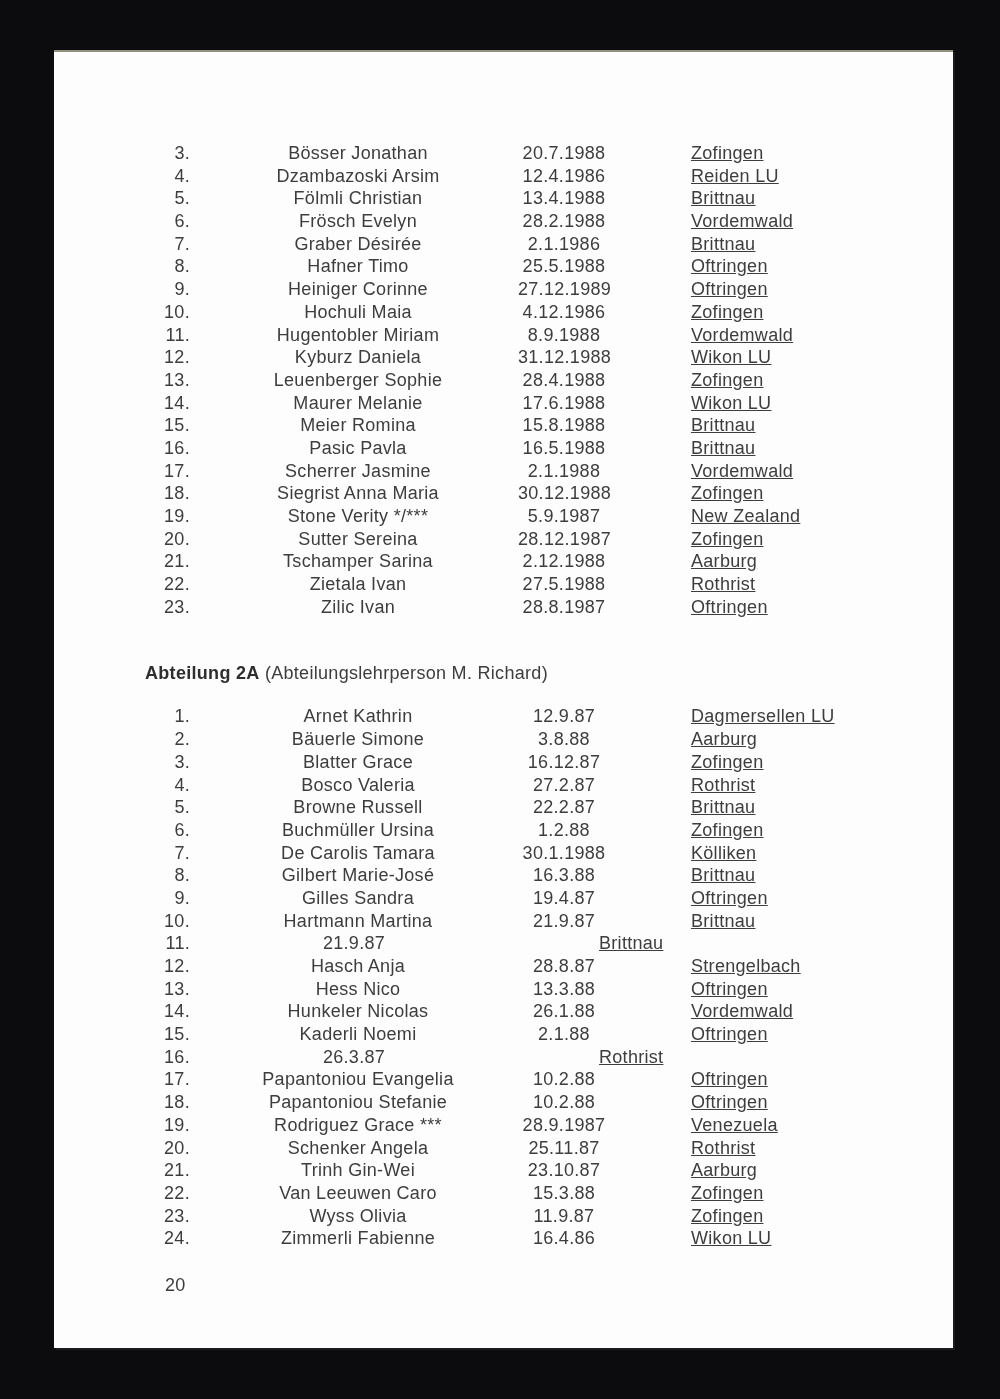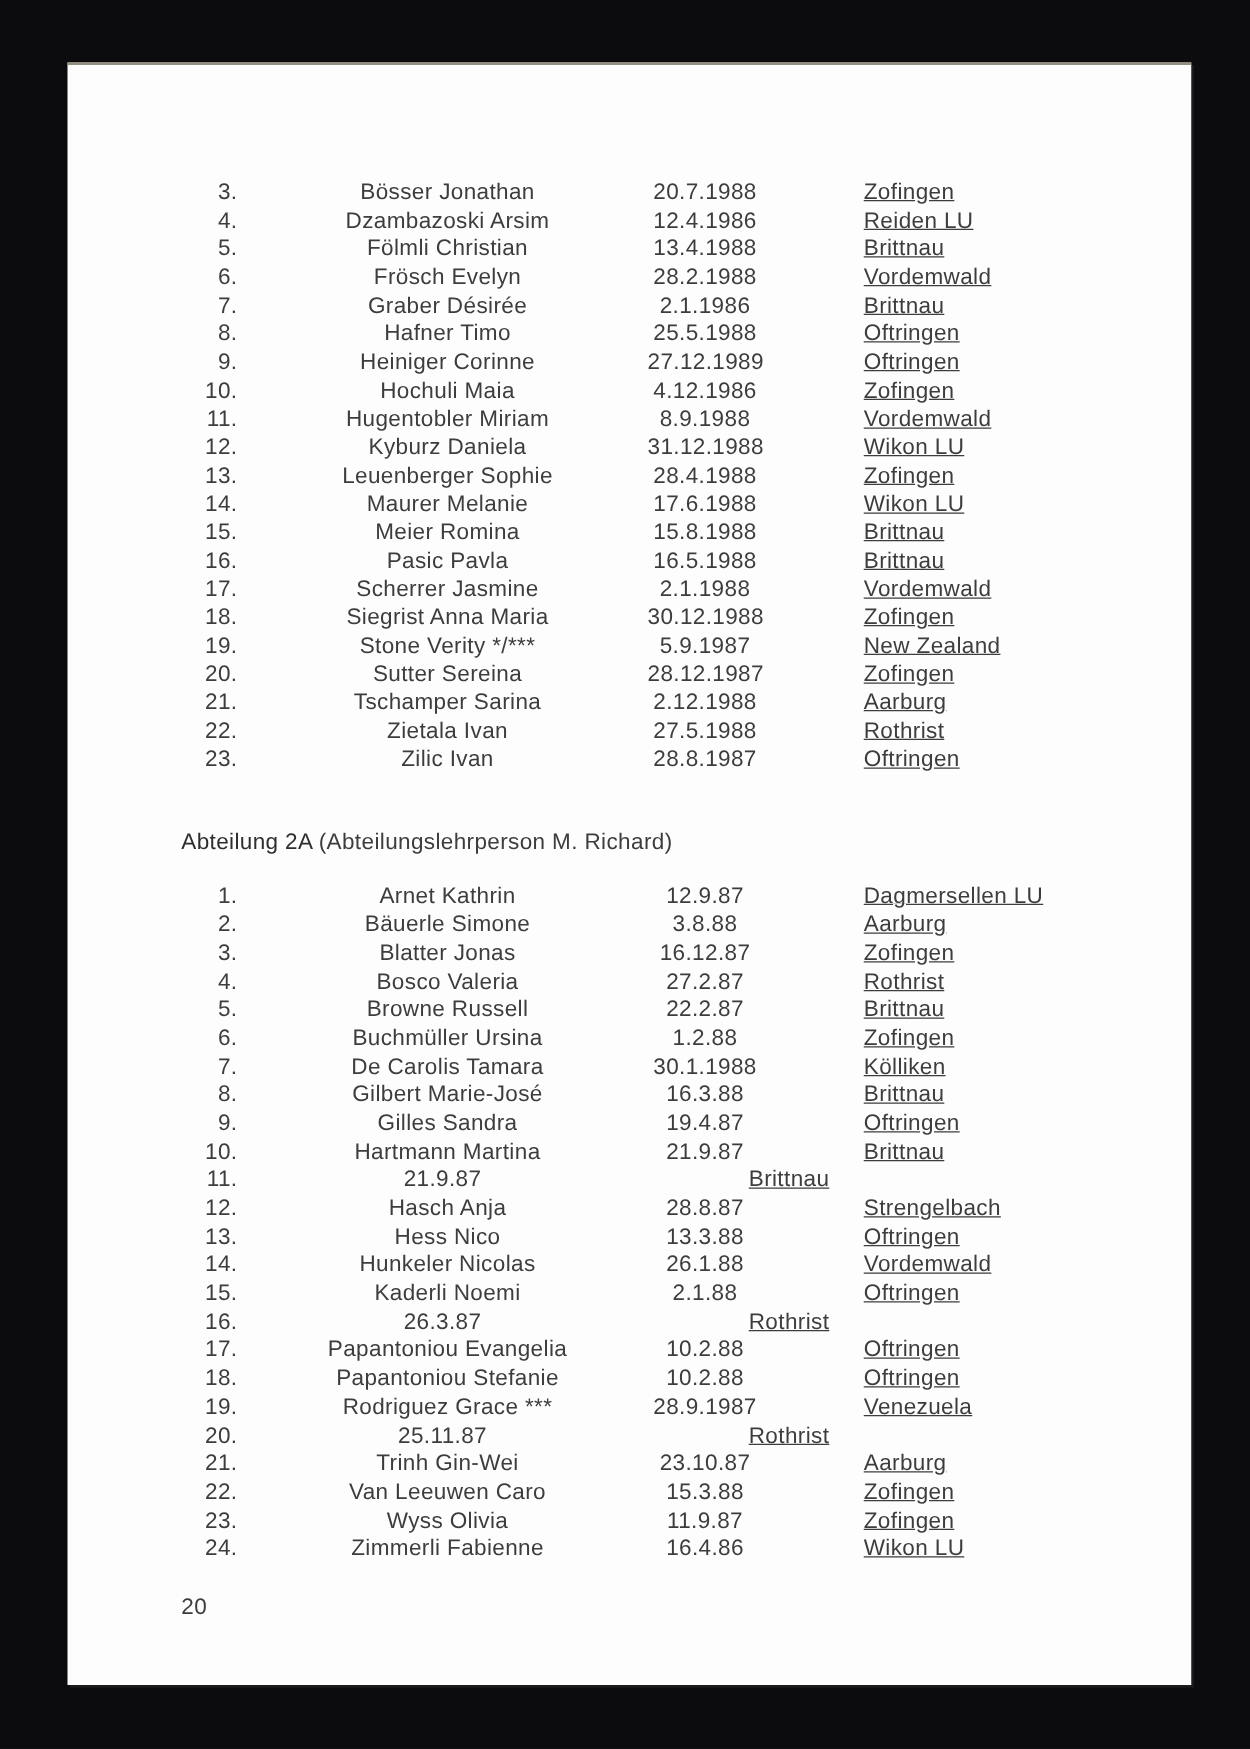--- a/index.html
+++ b/index.html
@@ -54,27 +54,27 @@
     padding-left: 81px;
     text-decoration: underline;
   }
   .heading {
     margin-top: 44px;
     margin-bottom: 20px;
     line-height: 23px;
     white-space: nowrap;
   }
   .heading .bold {
-    font-weight: normal;
+    font-weight: bold;
     color: #2e2e2e;
     margin-top: 32px;
   }
   .pagenum {
     margin-top: 24px;
-    margin-left: 0;
+    margin-left: 20px;
     line-height: 23px;
   }
 </style>
 </head>
 <body>
 
 <div class="stage">
   <div class="page">
     <div class="content">
 
@@ -241,21 +241,21 @@
 
           <div class="row">
             <span class="c-num">2.</span>
             <span class="c-name">Bäuerle Simone</span>
             <span class="c-date">3.8.88</span>
             <span class="c-place">Aarburg</span>
           </div>
 
           <div class="row">
             <span class="c-num">3.</span>
-            <span class="c-name">Blatter Jonas</span>
+            <span class="c-name">Blatter Grace</span>
             <span class="c-date">16.12.87</span>
             <span class="c-place">Zofingen</span>
           </div>
 
           <div class="row">
             <span class="c-num">4.</span>
             <span class="c-name">Bosco Valeria</span>
             <span class="c-date">27.2.87</span>
             <span class="c-place">Rothrist</span>
           </div>
@@ -358,20 +358,21 @@
 
           <div class="row">
             <span class="c-num">19.</span>
             <span class="c-name">Rodriguez Grace ***</span>
             <span class="c-date">28.9.1987</span>
             <span class="c-place">Venezuela</span>
           </div>
 
           <div class="row">
             <span class="c-num">20.</span>
+            <span class="c-name">Schenker Angela</span>
             <span class="c-date">25.11.87</span>
             <span class="c-place">Rothrist</span>
           </div>
 
           <div class="row">
             <span class="c-num">21.</span>
             <span class="c-name">Trinh Gin-Wei</span>
             <span class="c-date">23.10.87</span>
             <span class="c-place">Aarburg</span>
           </div>

